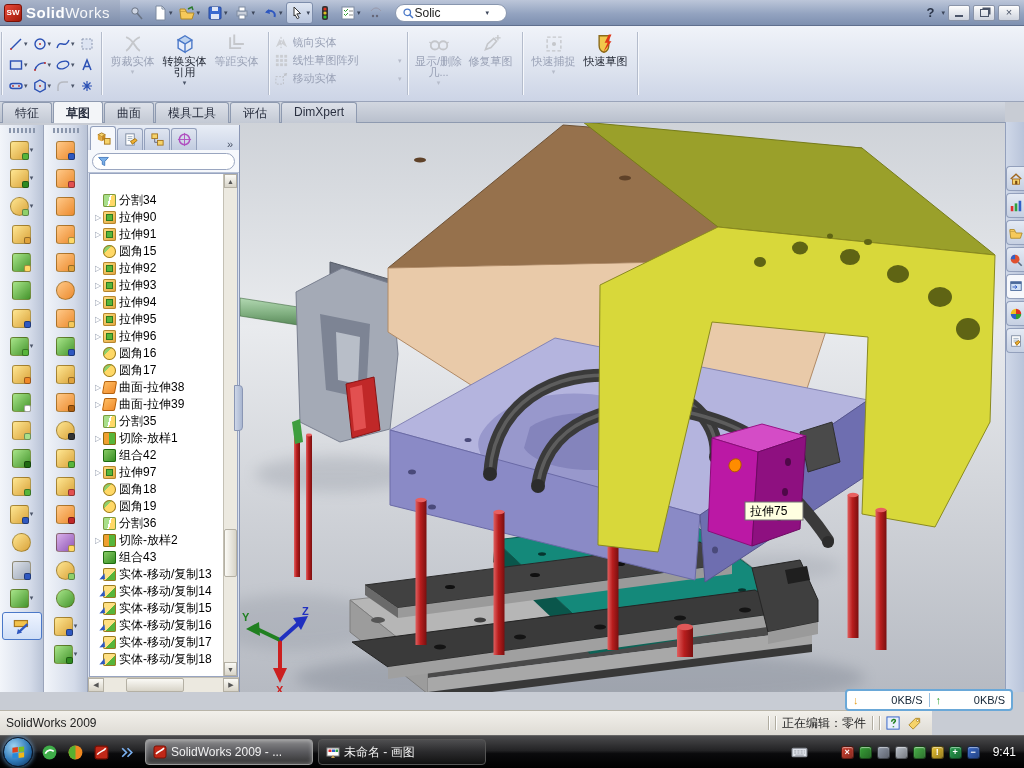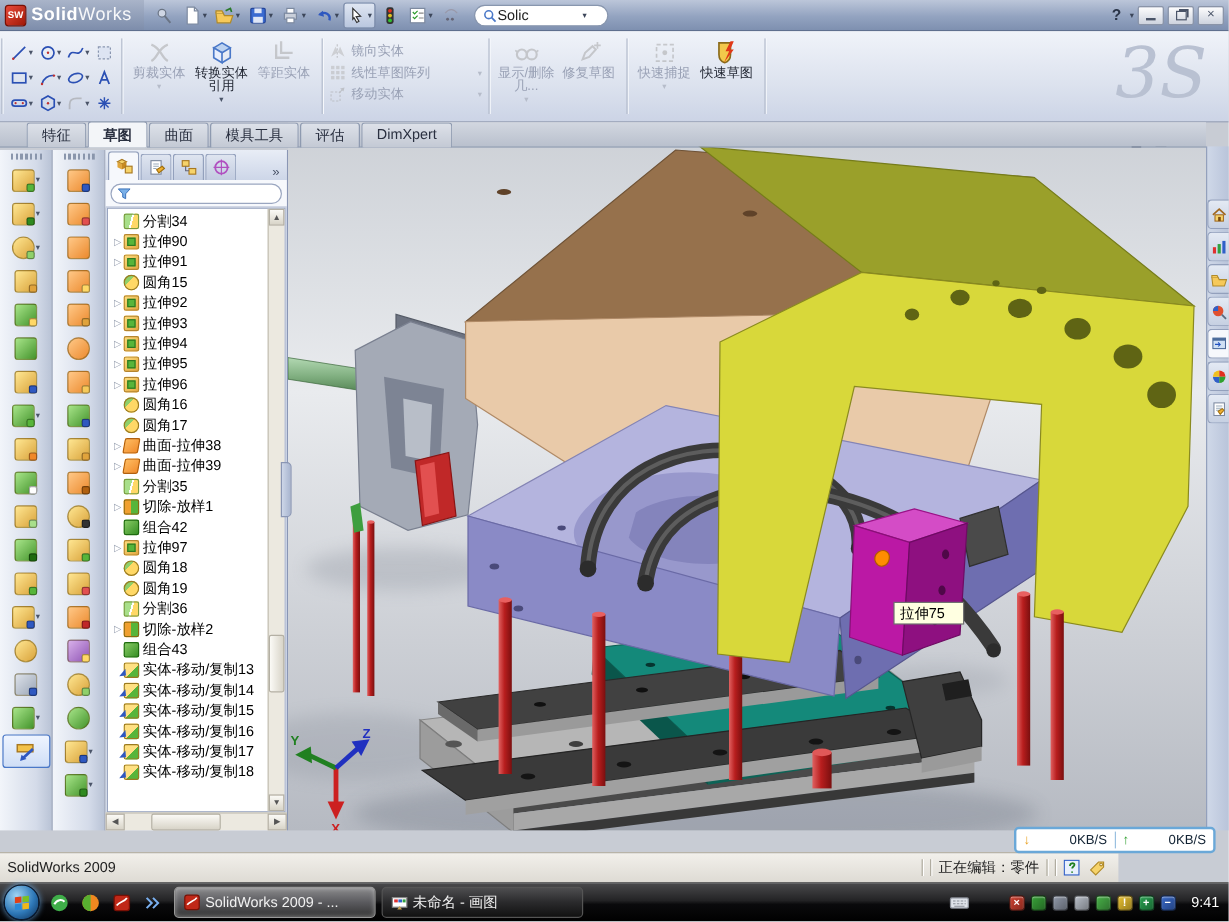--- a/index.html
+++ b/index.html
@@ -49,21 +49,21 @@
   .gdd{font-size:7px;color:#4a5468;margin-left:0;}
   .rowcol{display:flex;flex-direction:column;justify-content:flex-start;gap:3px;padding-top:5px;}
   .rowbtn{display:flex;align-items:center;gap:4px;width:128px;font-size:11px;color:#9aa2b6;}
   .rowbtn .rlbl{flex:1;white-space:nowrap;overflow:hidden;}
   #watermark{margin-left:auto;font-family:"DejaVu Serif","Liberation Serif",serif;font-style:italic;
     font-size:58px;color:#b9c1d2;padding-right:18px;line-height:70px;user-select:none;}
 
   
   #tabband{position:absolute;left:0;top:102px;width:1005px;height:21px;
     background:linear-gradient(#d2d7e0,#b9c0cd);border-bottom:1px solid #8e9ab0;z-index:2;}
-  #ctabs{position:absolute;left:2px;top:102px;height:21px;display:flex;z-index:6;margin-left:20px;}
+  #ctabs{position:absolute;left:2px;top:102px;height:21px;display:flex;z-index:6;}
   .ctab{padding:2px 12px 0;font-size:12px;color:#2a3040;background:linear-gradient(#dde1e9,#c3c9d4);
     border:1px solid #8e9ab0;border-bottom:none;border-radius:3px 3px 0 0;margin-right:1px;height:21px;}
   .ctab.active{background:#f3f5f8;font-weight:bold;height:22px;margin-top:-1px;padding-top:3px;}
 
   
   #main{position:absolute;left:0;top:102px;width:1024px;height:590px;}
 
   
   .ltb{position:absolute;top:23px;width:44px;height:567px;
     background:linear-gradient(90deg,#f2f5fa,#d4dbe9 70%,#b9c3d6);border-right:1px solid #9aa4ba;
@@ -81,21 +81,21 @@
   #panel{position:absolute;left:88px;top:23px;width:152px;height:567px;background:#d9e1f0;
     border-right:1px solid #8a96b4;display:flex;flex-direction:column;}
   #fmtabs{height:25px;display:flex;align-items:flex-end;padding:2px 2px 0;gap:1px;background:linear-gradient(#e8edf6,#cdd6e8);}
   .fmtab{width:26px;height:22px;display:flex;align-items:center;justify-content:center;
     border:1px solid #93a0bc;border-bottom:none;border-radius:3px 3px 0 0;background:linear-gradient(#dfe5f0,#c2cce0);}
   .fmtab.active{background:#f6f8fc;height:24px;}
   .fmmore{margin-left:auto;font-size:11px;color:#4a5468;padding:0 4px;}
   #filterrow{height:23px;background:#f6f8fc;border-bottom:1px solid #b8c2d6;display:flex;align-items:center;padding:2px 4px;}
   #filterbox{flex:1;height:17px;border:1px solid #9aa6c0;border-radius:9px;background:#fff;display:flex;align-items:center;padding:0 4px;gap:3px;}
   #treewrap{flex:1;display:flex;background:#fff;border:1px solid #98a4c0;margin:0 1px;min-height:0;}
-  #tree{flex:1;overflow:hidden;padding-top:2px;}
+  #tree{flex:1;overflow:hidden;padding-top:2px;margin-top:16px;}
   .titem{height:17px;display:flex;align-items:center;padding-left:3px;white-space:nowrap;}
   .tarr{width:10px;font-size:8px;color:#98a0b0;text-align:center;flex:none;}
   .tlbl{font-size:12px;color:#000;}
   .tic{position:relative;width:13px;height:13px;display:inline-block;margin-right:3px;flex:none;border-radius:2px;}
   .tic-extrude{background:linear-gradient(135deg,#ffe082,#e0a33c);box-shadow:inset 0 0 0 1px #b5852f;}
   .tic-extrude::after{content:"";position:absolute;inset:3px;background:#57b53a;border:1px solid #2f7a1f;}
   .tic-fillet{border-radius:50% !important;background:linear-gradient(135deg,#8fd06a 0 38%,#ffd866 38%);box-shadow:inset 0 0 0 1px #9a7a20;}
   .tic-split{background:linear-gradient(105deg,#a8dF8a 0 45%,#ffffff 45% 55%,#ffd866 55%);box-shadow:inset 0 0 0 1px #7a9a3f;}
   .tic-surface{background:linear-gradient(135deg,#ffc066,#f08828);box-shadow:inset 0 0 0 1px #b06010;transform:skewX(-10deg);}
   .tic-loftcut{background:linear-gradient(90deg,#f0a030 0 50%,#57b53a 50%);box-shadow:inset 0 0 0 1px #8a6a10;}
@@ -456,21 +456,20 @@
         </div>
         <div class="bigbtn">
           <span class="bic"><svg class="svgic" width="22" height="22" viewBox="0 0 16 16">
               <path d="M3 2h7v7q0 4-3.5 5Q3 13 3 9z" fill="#f2c84b" stroke="#8a6a1a"></path>
               <path d="M10 1L7 7h2.2L6 14l6-8H9.8L12 1z" fill="#e03818"></path>
             </svg></span>
           <span class="blbl">快速草图</span>
         </div>
       </div>
       <div class="rsep"></div>
-      <div id="watermark">3S</div>
     </div>
 
   <div id="tabband"></div>
   <div id="ctabs">
       <div class="ctab">特征</div>
       <div class="ctab active">草图</div>
       <div class="ctab">曲面</div>
       <div class="ctab">模具工具</div>
       <div class="ctab">评估</div>
       <div class="ctab">DimXpert</div>

